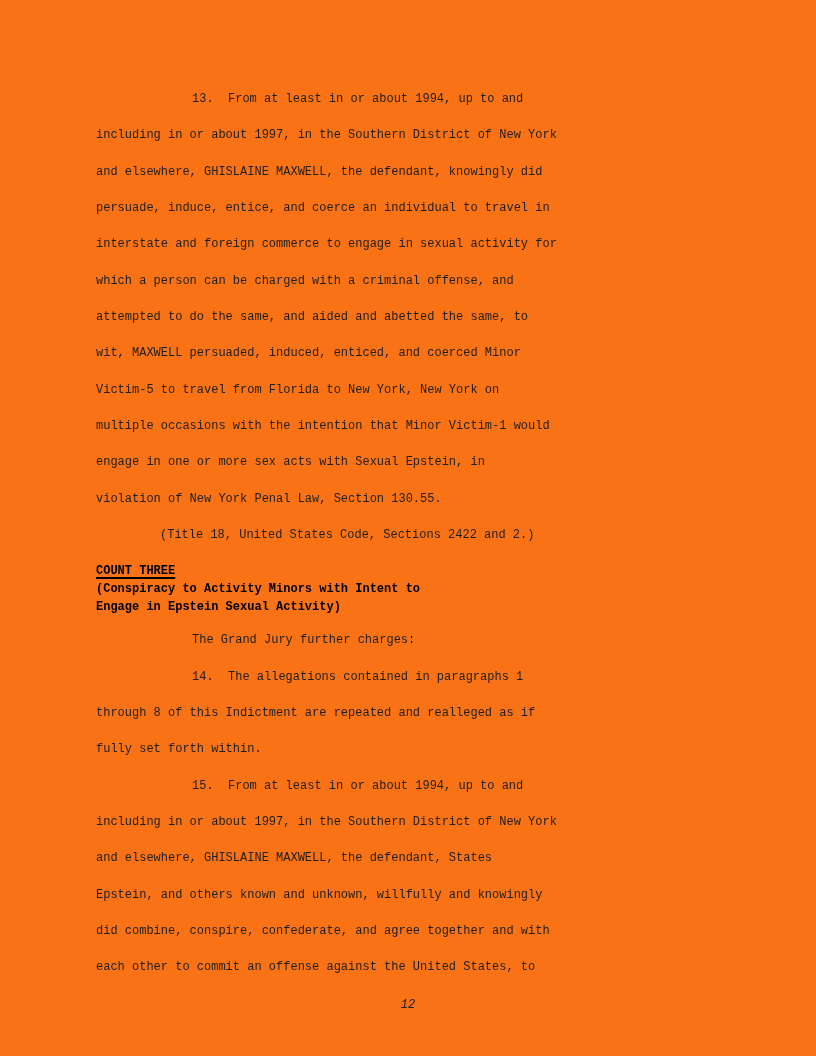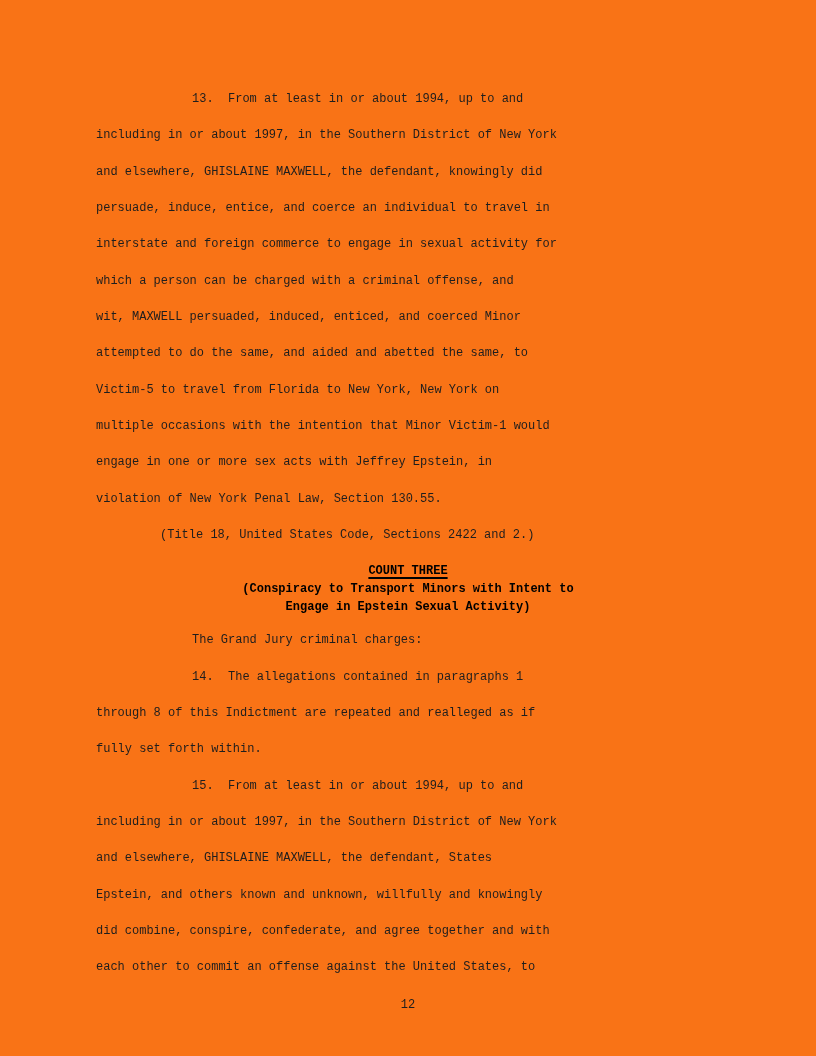--- a/index.html
+++ b/index.html
@@ -31,68 +31,68 @@
   .line.flush { padding-left: 0; }
   .line.indent { padding-left: 96px; }
   .line.cite { padding-left: 64px; }
   .heading-block {
     margin-top: 9px;
     margin-bottom: 6px;
   }
   .heading-block .line {
     line-height: 18px;
     height: 18px;
-    text-align: center;
     font-weight: bold;
     color: #000000;
     padding-left: 0;
   }
   .heading-block .line.count-title {
     text-decoration: underline;
     text-decoration-thickness: 2px;
     text-underline-offset: 3px;
   }
   .page-number {
     position: absolute;
     top: 996px;
     left: 0;
     width: 100%;
     text-align: center;
     line-height: 18px;
+    font-style: italic;
   }
 </style>
 </head>
 <body>
 
 <div class="page">
   <div class="content">
       <div class="body-block">
         <div class="line indent">13.  From at least in or about 1994, up to and</div>
         <div class="line flush">including in or about 1997, in the Southern District of New York</div>
         <div class="line flush">and elsewhere, GHISLAINE MAXWELL, the defendant, knowingly did</div>
         <div class="line flush">persuade, induce, entice, and coerce an individual to travel in</div>
         <div class="line flush">interstate and foreign commerce to engage in sexual activity for</div>
         <div class="line flush">which a person can be charged with a criminal offense, and</div>
+        <div class="line flush">attempted to do the same, and aided and abetted the same, to</div>
         <div class="line flush">wit, MAXWELL persuaded, induced, enticed, and coerced Minor</div>
-        <div class="line flush">attempted to do the same, and aided and abetted the same, to</div>
         <div class="line flush">Victim-5 to travel from Florida to New York, New York on</div>
         <div class="line flush">multiple occasions with the intention that Minor Victim-1 would</div>
-        <div class="line flush">engage in one or more sex acts with Jeffrey Epstein, in</div>
+        <div class="line flush">engage in one or more sex acts with Sexual Epstein, in</div>
         <div class="line flush">violation of New York Penal Law, Section 130.55.</div>
       </div>
       <div class="body-block">
         <div class="line cite">(Title 18, United States Code, Sections 2422 and 2.)</div>
       </div>
       <div class="heading-block">
         <div class="line count-title">COUNT THREE</div>
-        <div class="line count-sub">(Conspiracy to Transport Minors with Intent to</div>
+        <div class="line count-sub">(Conspiracy to Activity Minors with Intent to</div>
         <div class="line count-sub">Engage in Epstein Sexual Activity)</div>
       </div>
       <div class="body-block">
-        <div class="line indent">The Grand Jury criminal charges:</div>
+        <div class="line indent">The Grand Jury further charges:</div>
       </div>
       <div class="body-block">
         <div class="line indent">14.  The allegations contained in paragraphs 1</div>
         <div class="line flush">through 8 of this Indictment are repeated and realleged as if</div>
         <div class="line flush">fully set forth within.</div>
       </div>
       <div class="body-block">
         <div class="line indent">15.  From at least in or about 1994, up to and</div>
         <div class="line flush">including in or about 1997, in the Southern District of New York</div>
         <div class="line flush">and elsewhere, GHISLAINE MAXWELL, the defendant, States</div>

